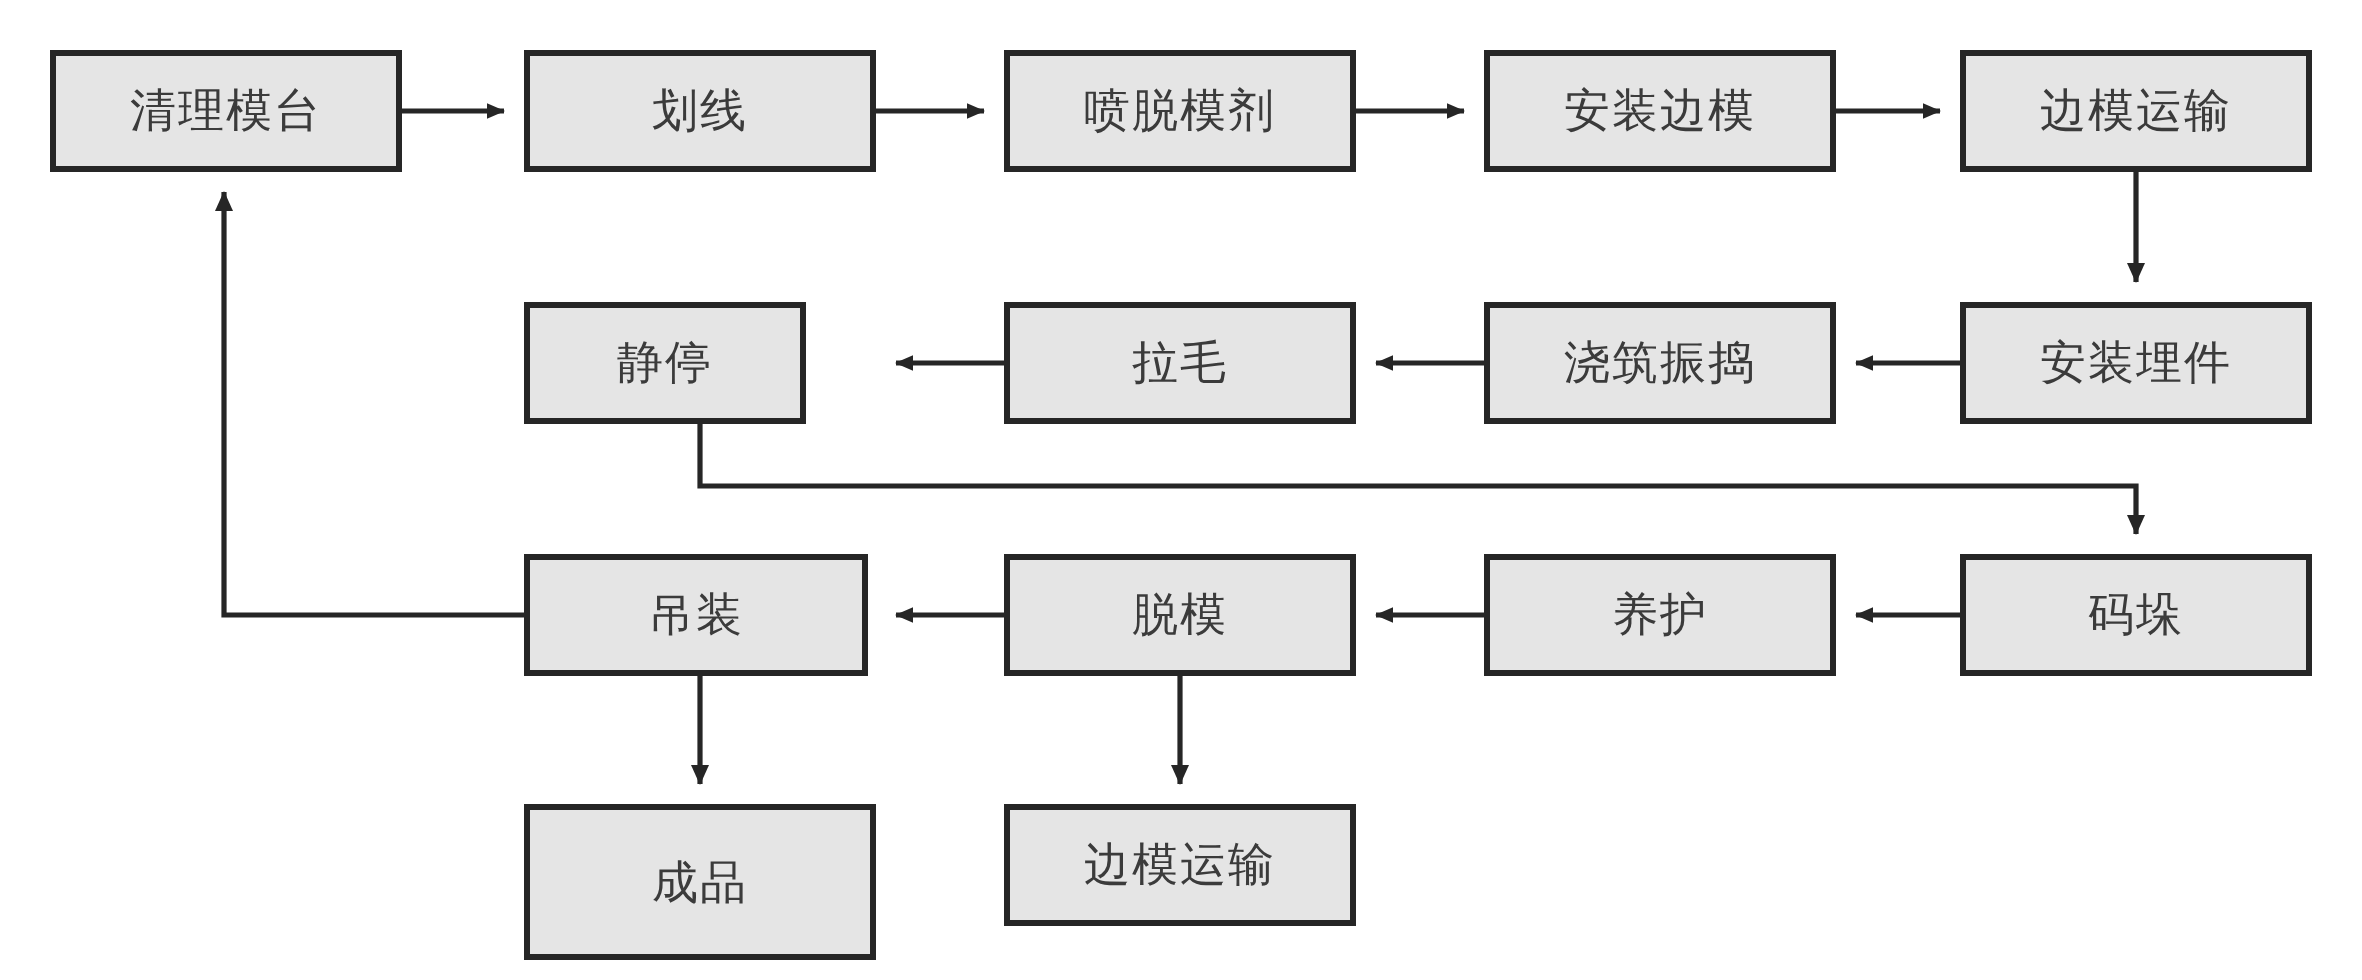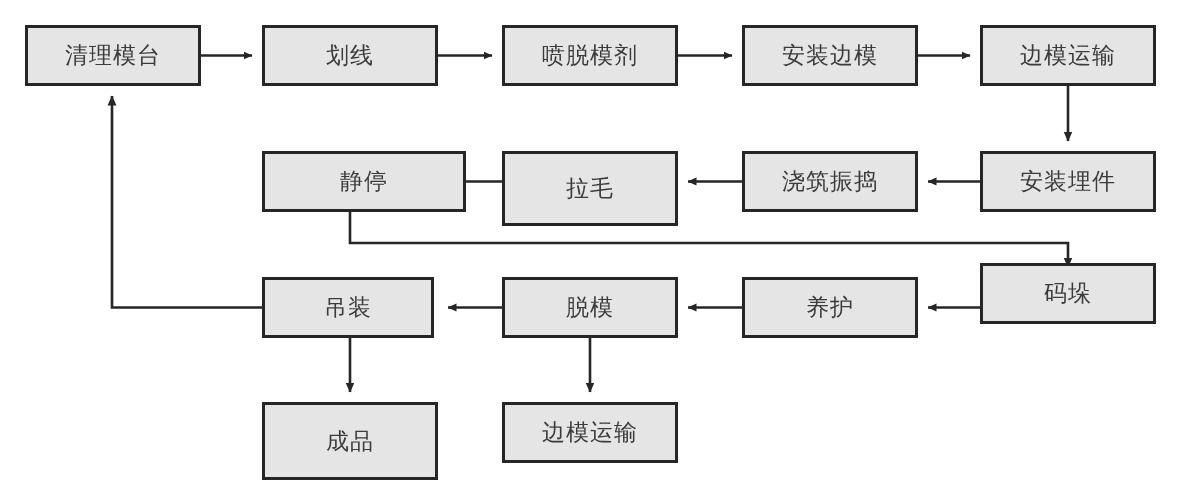--- a/index.html
+++ b/index.html
@@ -107,28 +107,28 @@
   <div class="node" style="left:980px; top:25px;  width:176px; height:61px;">
     <span class="node-label">边模运输</span>
   </div>
 
   <div class="node" style="left:980px; top:151px; width:176px; height:61px;">
     <span class="node-label">安装埋件</span>
   </div>
   <div class="node" style="left:742px; top:151px; width:176px; height:61px;">
     <span class="node-label">浇筑振捣</span>
   </div>
-  <div class="node" style="left:502px; top:151px; width:176px; height:75px;">
+  <div class="node" style="left:502px; top:151px; width:176px; height:61px;">
     <span class="node-label">拉毛</span>
   </div>
-  <div class="node" style="left:262px; top:151px; width:204px; height:61px;align-items:center;">
+  <div class="node" style="left:262px; top:151px; width:141px; height:61px;align-items:center;">
     <span class="node-label">静停</span>
   </div>
 
-  <div class="node" style="left:980px; top:263px; width:176px; height:61px;">
+  <div class="node" style="left:980px; top:277px; width:176px; height:61px;">
     <span class="node-label">码垛</span>
   </div>
   <div class="node" style="left:742px; top:277px; width:176px; height:61px;align-items:center;">
     <span class="node-label">养护</span>
   </div>
   <div class="node" style="left:502px; top:277px; width:176px; height:61px;">
     <span class="node-label">脱模</span>
   </div>
   <div class="node" style="left:262px; top:277px; width:172px; height:61px;">
     <span class="node-label">吊装</span>

